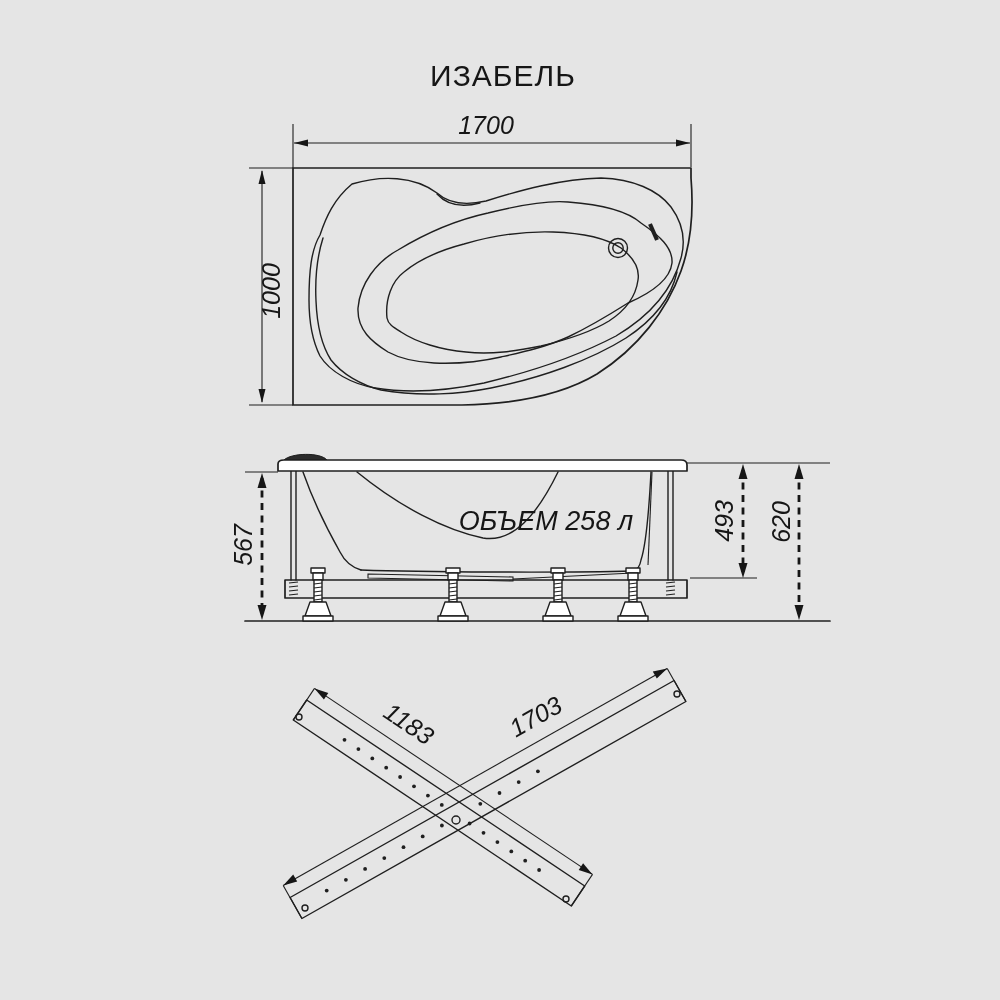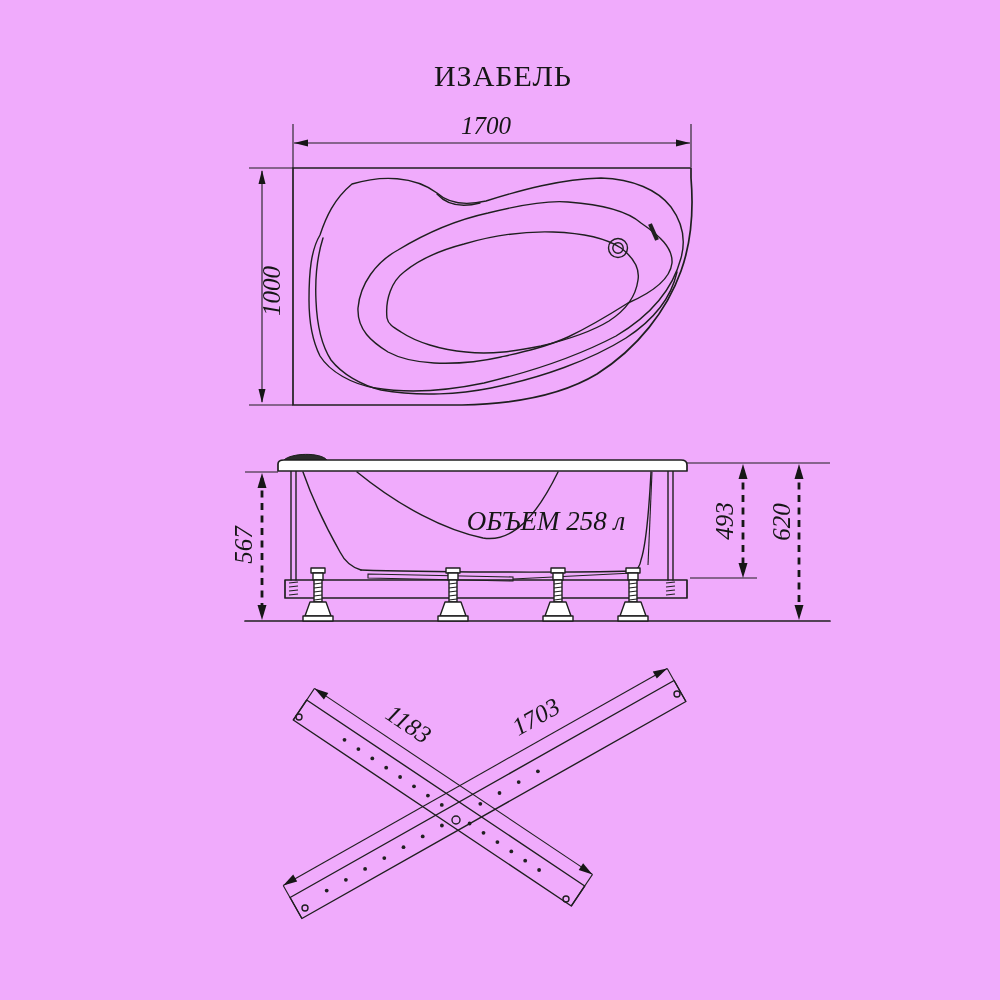--- a/index.html
+++ b/index.html
@@ -1,17 +1,17 @@
 <!DOCTYPE html>
 <html><head>
 <meta charset="utf-8">
 <style>
   html,body{margin:0;padding:0;background:#ffffff;}
-  .sheet{position:relative;width:1000px;height:1000px;background:#f0abfc;overflow:hidden;
-         font-family:Liberation Serif, serif;}
+  .sheet{position:relative;width:1000px;height:1000px;background:#e5e5e5;overflow:hidden;
+         font-family:Liberation Sans, sans-serif;}
   svg{position:absolute;left:0;top:0;}
   .ln  {fill:none;stroke:#1f1f1f;stroke-width:1.7;stroke-linecap:round;stroke-linejoin:round;}
   .ln2 {fill:none;stroke:#1f1f1f;stroke-width:1.4;stroke-linecap:round;stroke-linejoin:round;}
   .thin{fill:none;stroke:#1f1f1f;stroke-width:1.1;}
   .dash{fill:none;stroke:#161616;stroke-width:2.8;stroke-dasharray:7 5.5;}
   .arr {fill:#161616;stroke:none;}
   .hole{fill:none;stroke:#1f1f1f;stroke-width:1.4;}
   .dot {fill:#1f1f1f;stroke:none;}
   .white{fill:#ffffff;}
   text{fill:#161616;}

